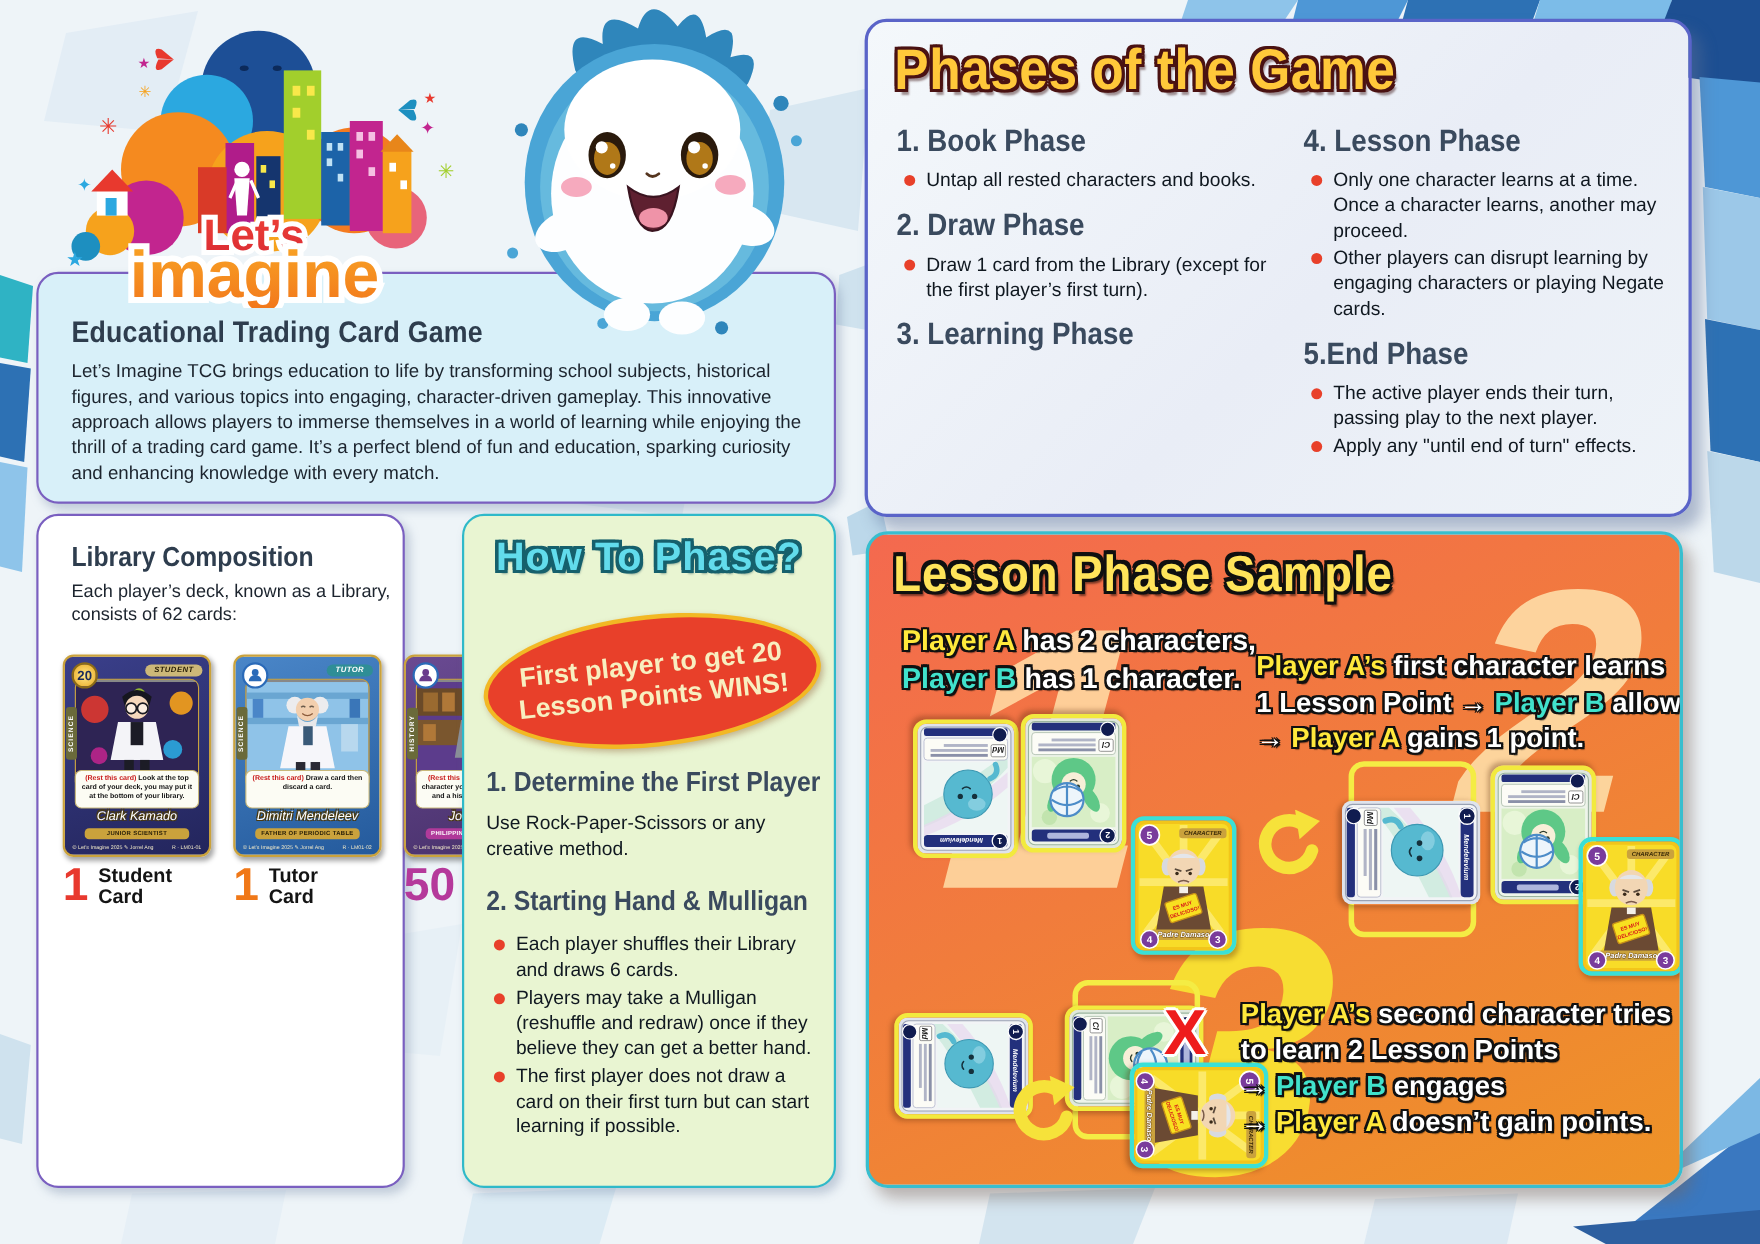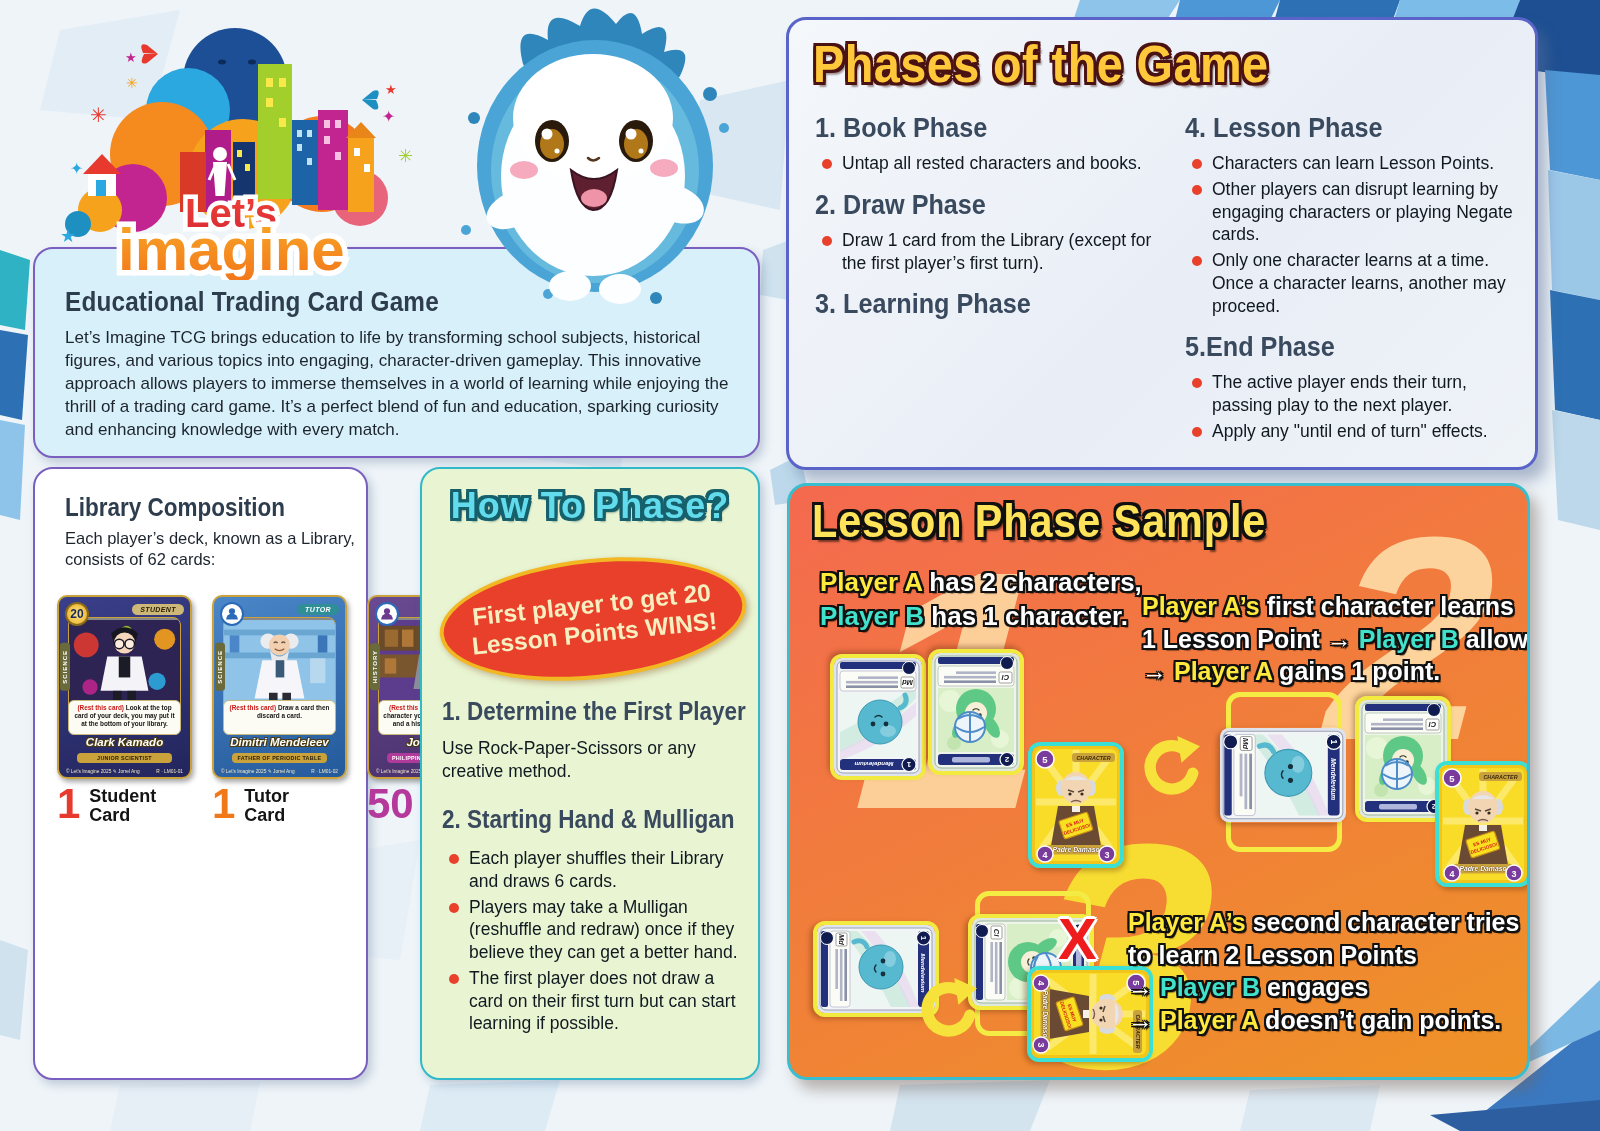--- a/index.html
+++ b/index.html
@@ -46,21 +46,21 @@
   .tcg-art{position:absolute;left:9px;right:9px;top:20px;height:94px;border-radius:8px 8px 2px 2px;overflow:hidden;border:1px solid #caa23c;background:#888;}
   .tcg-art svg{display:block;width:100%;height:100%;}
   .tcg-lv{position:absolute;left:6px;top:5px;width:24px;height:24px;border-radius:50%;background:radial-gradient(#ffe88a,#e8a820);border:2px solid #8a6a18;color:#1a2a5a;font-weight:900;font-size:12px;display:flex;align-items:center;justify-content:center;z-index:3;box-sizing:border-box;}
   .tcg-tb{position:absolute;left:6px;top:5px;width:24px;height:24px;border-radius:50%;background:#fff;border:2px solid #2a6ab8;z-index:3;box-sizing:border-box;display:flex;align-items:center;justify-content:center;}
   .tcg-type{position:absolute;right:6px;top:7px;font-size:7px;font-weight:700;font-style:italic;padding:2px 8px;border-radius:6px;z-index:3;letter-spacing:.4px;}
   .type-student{background:#cdb878;color:#2a2008;}
   .type-tutor{background:#2f8e96;color:#fff;}
   .tcg-side{position:absolute;left:1px;top:46px;writing-mode:vertical-rl;transform:rotate(180deg);font-size:6px;letter-spacing:1px;color:#fff;background:#6a6a3a;padding:7px 2px;border-radius:3px;z-index:3;font-weight:700;}
   .tcg-ability{position:absolute;left:9px;right:9px;top:103px;height:35px;background:#fcfcf4;border:1px solid #c8b87a;border-radius:6px;font-size:6.4px;line-height:1.28;padding:3px 4px;color:#141414;text-align:center;z-index:2;box-sizing:border-box;font-weight:600;}
   .tcg-ability .rs{color:#c81818;font-weight:800;}
-  .tcg-name{position:absolute;left:6px;right:6px;top:139px;text-align:center;font-style:italic;font-weight:700;font-size:11.5px;color:#fff;z-index:2;
+  .tcg-name{position:absolute;left:6px;right:6px;top:139px;text-align:center;font-style:italic;font-weight:400;font-size:11.5px;color:#fff;z-index:2;
     text-shadow:1px 1px 0 #4a3a10,-1px 1px 0 #4a3a10,1px -1px 0 #4a3a10,-1px -1px 0 #4a3a10;}
   .tcg-sub{position:absolute;left:18px;right:18px;top:156px;text-align:center;font-size:5.4px;font-weight:700;letter-spacing:.3px;border-radius:4px;padding:2px 0;z-index:2;}
   .sub-gold{background:#caa23c;color:#2a2008;}
   .sub-mag{background:#b03a9a;color:#fff;}
   .tcg-foot{position:absolute;left:7px;right:7px;bottom:3px;font-size:4.8px;color:#f0e8c8;display:flex;justify-content:space-between;z-index:2;}
   .tcg-book .tcg-foot{color:#6a4a10;}
   .book-art{position:absolute;inset:7px;background:#fdf8e4;border-radius:6px;border:3px solid #e8c040;overflow:hidden;}
   .book-art svg{display:block;width:100%;height:100%;}
   
   #htp-panel{left:420px;top:467px;width:340px;height:613px;background:#e9f5d2;border:2.5px solid #2fb9c9;box-shadow:4px 5px 9px rgba(110,130,160,.35);}
@@ -357,23 +357,22 @@
         </ul>
       </div>
       <div class="ph-item">
         <h3 class="ph-h"><span class="h-cond">3. Learning Phase</span></h3>
       </div>
     </div>
     <div class="ph-col ph-col-r">
       <div class="ph-item">
         <h3 class="ph-h"><span class="h-cond">4. Lesson Phase</span></h3>
         <ul class="dots">
-          <li>Characters can learn Lesson Points.</li>
+          <li>Only one character learns at a time. Once a character learns, another may proceed.</li>
           <li>Other players can disrupt learning by engaging characters or playing Negate cards.</li>
-          <li>Only one character learns at a time. Once a character learns, another may proceed.</li>
         </ul>
       </div>
       <div class="ph-item">
         <h3 class="ph-h"><span class="h-cond">5.End Phase</span></h3>
         <ul class="dots">
           <li>The active player ends their turn, passing play to the next player.</li>
           <li>Apply any "until end of turn" effects.</li>
         </ul>
       </div>
     </div>

